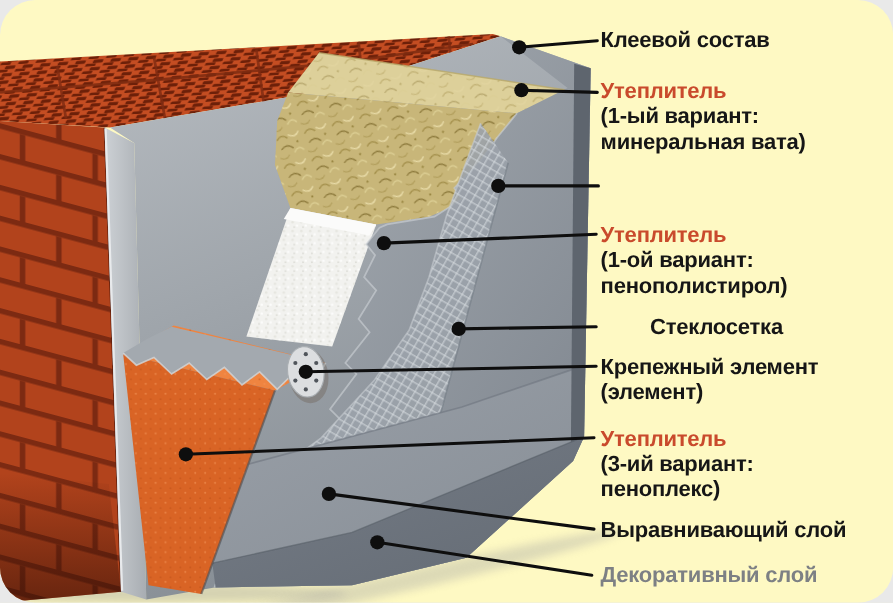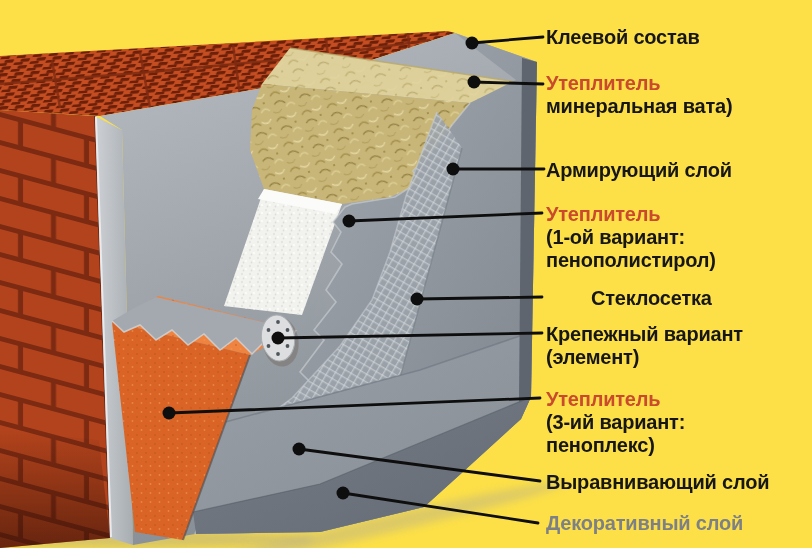--- a/index.html
+++ b/index.html
@@ -1,18 +1,19 @@
 <!DOCTYPE html>
 <html><head>
 <meta charset="utf-8">
 <style>
   html,body{margin:0;padding:0;background:#e9e9e9;}
   #stage{
-    position:relative;width:812px;height:548px;background:#fde047;overflow:hidden;
+    position:relative;width:812px;height:548px;background:#fef9c3;overflow:hidden;
     font-family:"Liberation Sans","DejaVu Sans",sans-serif;
+    border-radius:32px;
   }
   #scene{position:absolute;left:0;top:0;}
   .label{
     position:absolute;font-size:20px;font-weight:700;line-height:23px;
     letter-spacing:-0.2px;color:#161616;white-space:nowrap;
   }
   .label .heading{font-weight:700;}
 </style>
 </head>
 <body>
@@ -209,39 +210,37 @@
         </g>
   </g>
 </svg>
 
 <div class="label" style="left:546px;top:26px">
   <div class="heading" style="color: rgb(22, 22, 22);">Клеевой состав</div>
 </div>
 
 <div class="label" style="left:546px;top:72px">
   <div class="heading" style="color: rgb(201, 74, 44);">Утеплитель</div>
+  <div>(1-ый вариант:</div>
   <div>минеральная вата)</div>
 </div>
 
-<div class="label" style="left:546px;top:159px">
-  <div class="heading" style="color: rgb(22, 22, 22);">Армирующий слой</div>
-</div>
 
 <div class="label" style="left:546px;top:203px">
   <div class="heading" style="color: rgb(201, 74, 44);">Утеплитель</div>
   <div>(1-ой вариант:</div>
   <div>пенополистирол)</div>
 </div>
 
 <div class="label" style="left:546px;top:287px">
   <div class="heading" style="color: rgb(22, 22, 22); margin-left: 45px;">Стеклосетка</div>
 </div>
 
 <div class="label" style="left:546px;top:323px">
-  <div class="heading" style="color: rgb(22, 22, 22);">Крепежный вариант</div>
+  <div class="heading" style="color: rgb(22, 22, 22);">Крепежный элемент</div>
   <div>(элемент)</div>
 </div>
 
 <div class="label" style="left:546px;top:388px">
   <div class="heading" style="color: rgb(201, 74, 44);">Утеплитель</div>
   <div>(3-ий вариант:</div>
   <div>пеноплекс)</div>
 </div>
 
 <div class="label" style="left:546px;top:471px">

